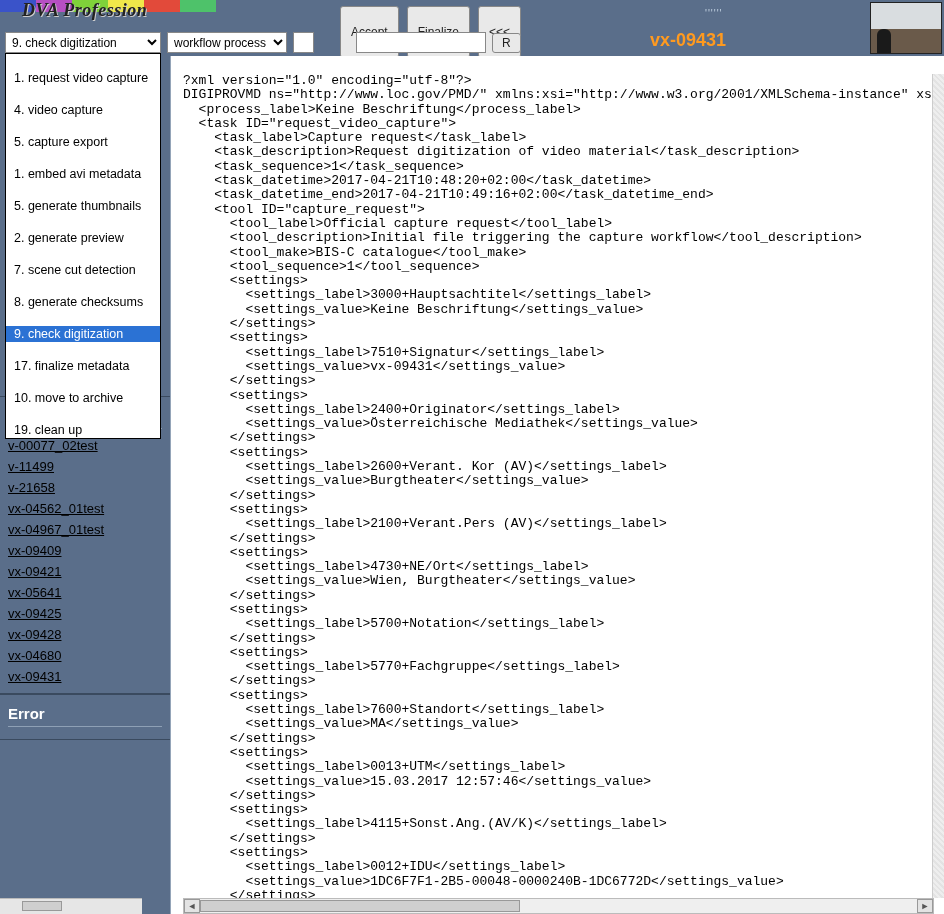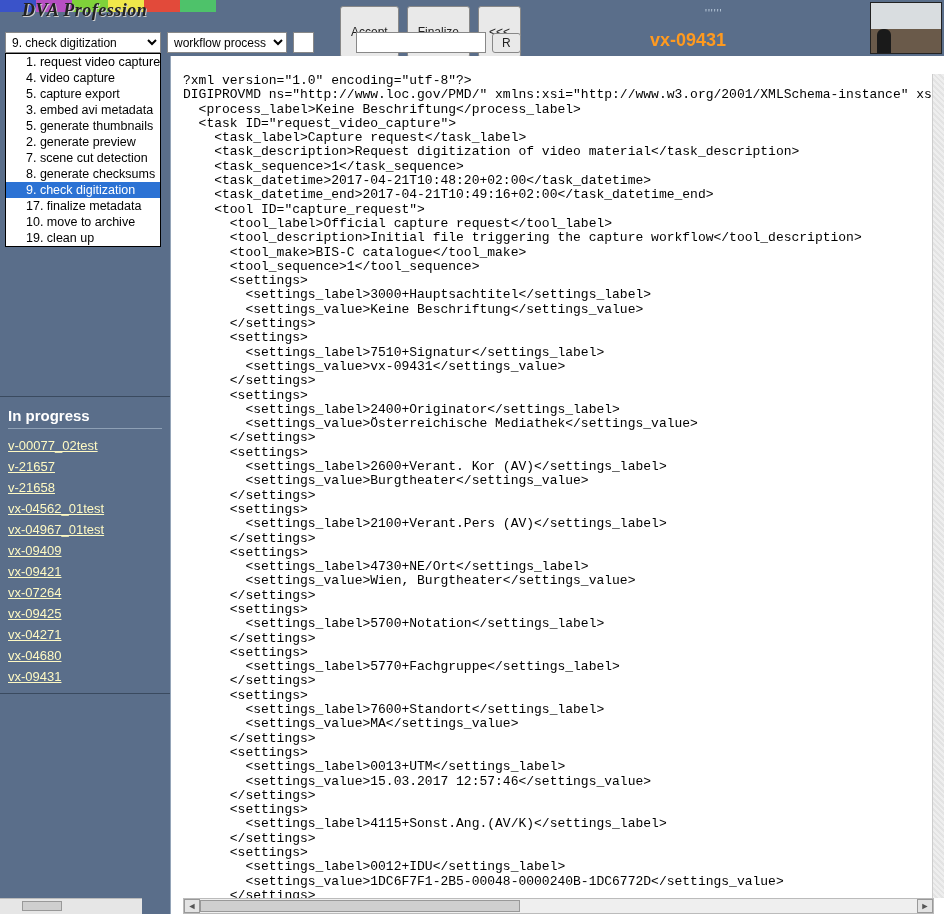--- a/index.html
+++ b/index.html
@@ -123,23 +123,24 @@
     position: absolute;
     top: 53px;
     left: 5px;
     width: 156px;
     background: #fff;
     border: 1px solid #000;
     z-index: 50;
     font-size: 12.5px;
   }
   .dropdown-panel .opt {
-    padding: 1px 20px;
+    padding: 1px 8px;
     white-space: nowrap;
     cursor: default;
+    margin-top: 16px;
   }
   .dropdown-panel .opt.sel {
     background: #2b72d4;
     color: #fff;
   }
 
   
   .main-wrap {
     position: absolute;
     top: 56px;
@@ -167,21 +168,21 @@
     font-size: 15px;
     padding: 4px 0 2px 0;
   }
   .side-rule {
     border: none;
     border-top: 1px solid #8ea0b5;
     margin: 2px 0 6px 0;
   }
   .side-link {
     display: block;
-    color: #fef9c3;
+    color: #000000;
     text-decoration: underline;
     font-size: 13px;
     padding: 3px 0;
     cursor: pointer;
     white-space: nowrap;
   }
   .side-spacer { height: 340px; }
 
   .content {
     flex: 1;
@@ -284,52 +285,56 @@
     <div class="sky"></div>
       <div class="wall"></div>
       <div class="person"></div>
   </div>
 </div>
 
 <div class="dropdown-panel" id="dropdown-panel">
     <div class="opt">1. request video capture</div>
     <div class="opt">4. video capture</div>
     <div class="opt">5. capture export</div>
-    <div class="opt">3. embed avi metadata</div>
+    <div class="opt">1. embed avi metadata</div>
     <div class="opt">5. generate thumbnails</div>
     <div class="opt">2. generate preview</div>
     <div class="opt">7. scene cut detection</div>
     <div class="opt">8. generate checksums</div>
     <div class="opt sel">9. check digitization</div>
     <div class="opt">17. finalize metadata</div>
     <div class="opt">10. move to archive</div>
     <div class="opt">19. clean up</div>
   </div>
 
 <div class="main-wrap">
 
   <div class="sidebar">
     <div class="side-spacer"></div>
     <div class="side-section">
       <div class="side-heading">In progress</div>
       <hr class="side-rule">
       <div id="in-progress-list">
           <a class="side-link">v-00077_02test</a>
-          <a class="side-link">v-21657</a>
+          <a class="side-link">v-11499</a>
           <a class="side-link">v-21658</a>
           <a class="side-link">vx-04562_01test</a>
           <a class="side-link">vx-04967_01test</a>
           <a class="side-link">vx-09409</a>
           <a class="side-link">vx-09421</a>
-          <a class="side-link">vx-07264</a>
+          <a class="side-link">vx-05641</a>
           <a class="side-link">vx-09425</a>
-          <a class="side-link">vx-04271</a>
+          <a class="side-link">vx-09428</a>
           <a class="side-link">vx-04680</a>
           <a class="side-link">vx-09431</a>
         </div>
+    </div>
+    <div class="side-section">
+      <div class="side-heading">Error</div>
+      <hr class="side-rule">
     </div>
   </div>
 
   <div class="content">
     <div class="xml-area">?xml version="1.0" encoding="utf-8"?&gt;
 DIGIPROVMD ns="http://www.loc.gov/PMD/" xmlns:xsi="http://www.w3.org/2001/XMLSchema-instance" xsi:schemaLocat…
   &lt;process_label&gt;Keine Beschriftung&lt;/process_label&gt;
   &lt;task ID="request_video_capture"&gt;
     &lt;task_label&gt;Capture request&lt;/task_label&gt;
     &lt;task_description&gt;Request digitization of video material&lt;/task_description&gt;

